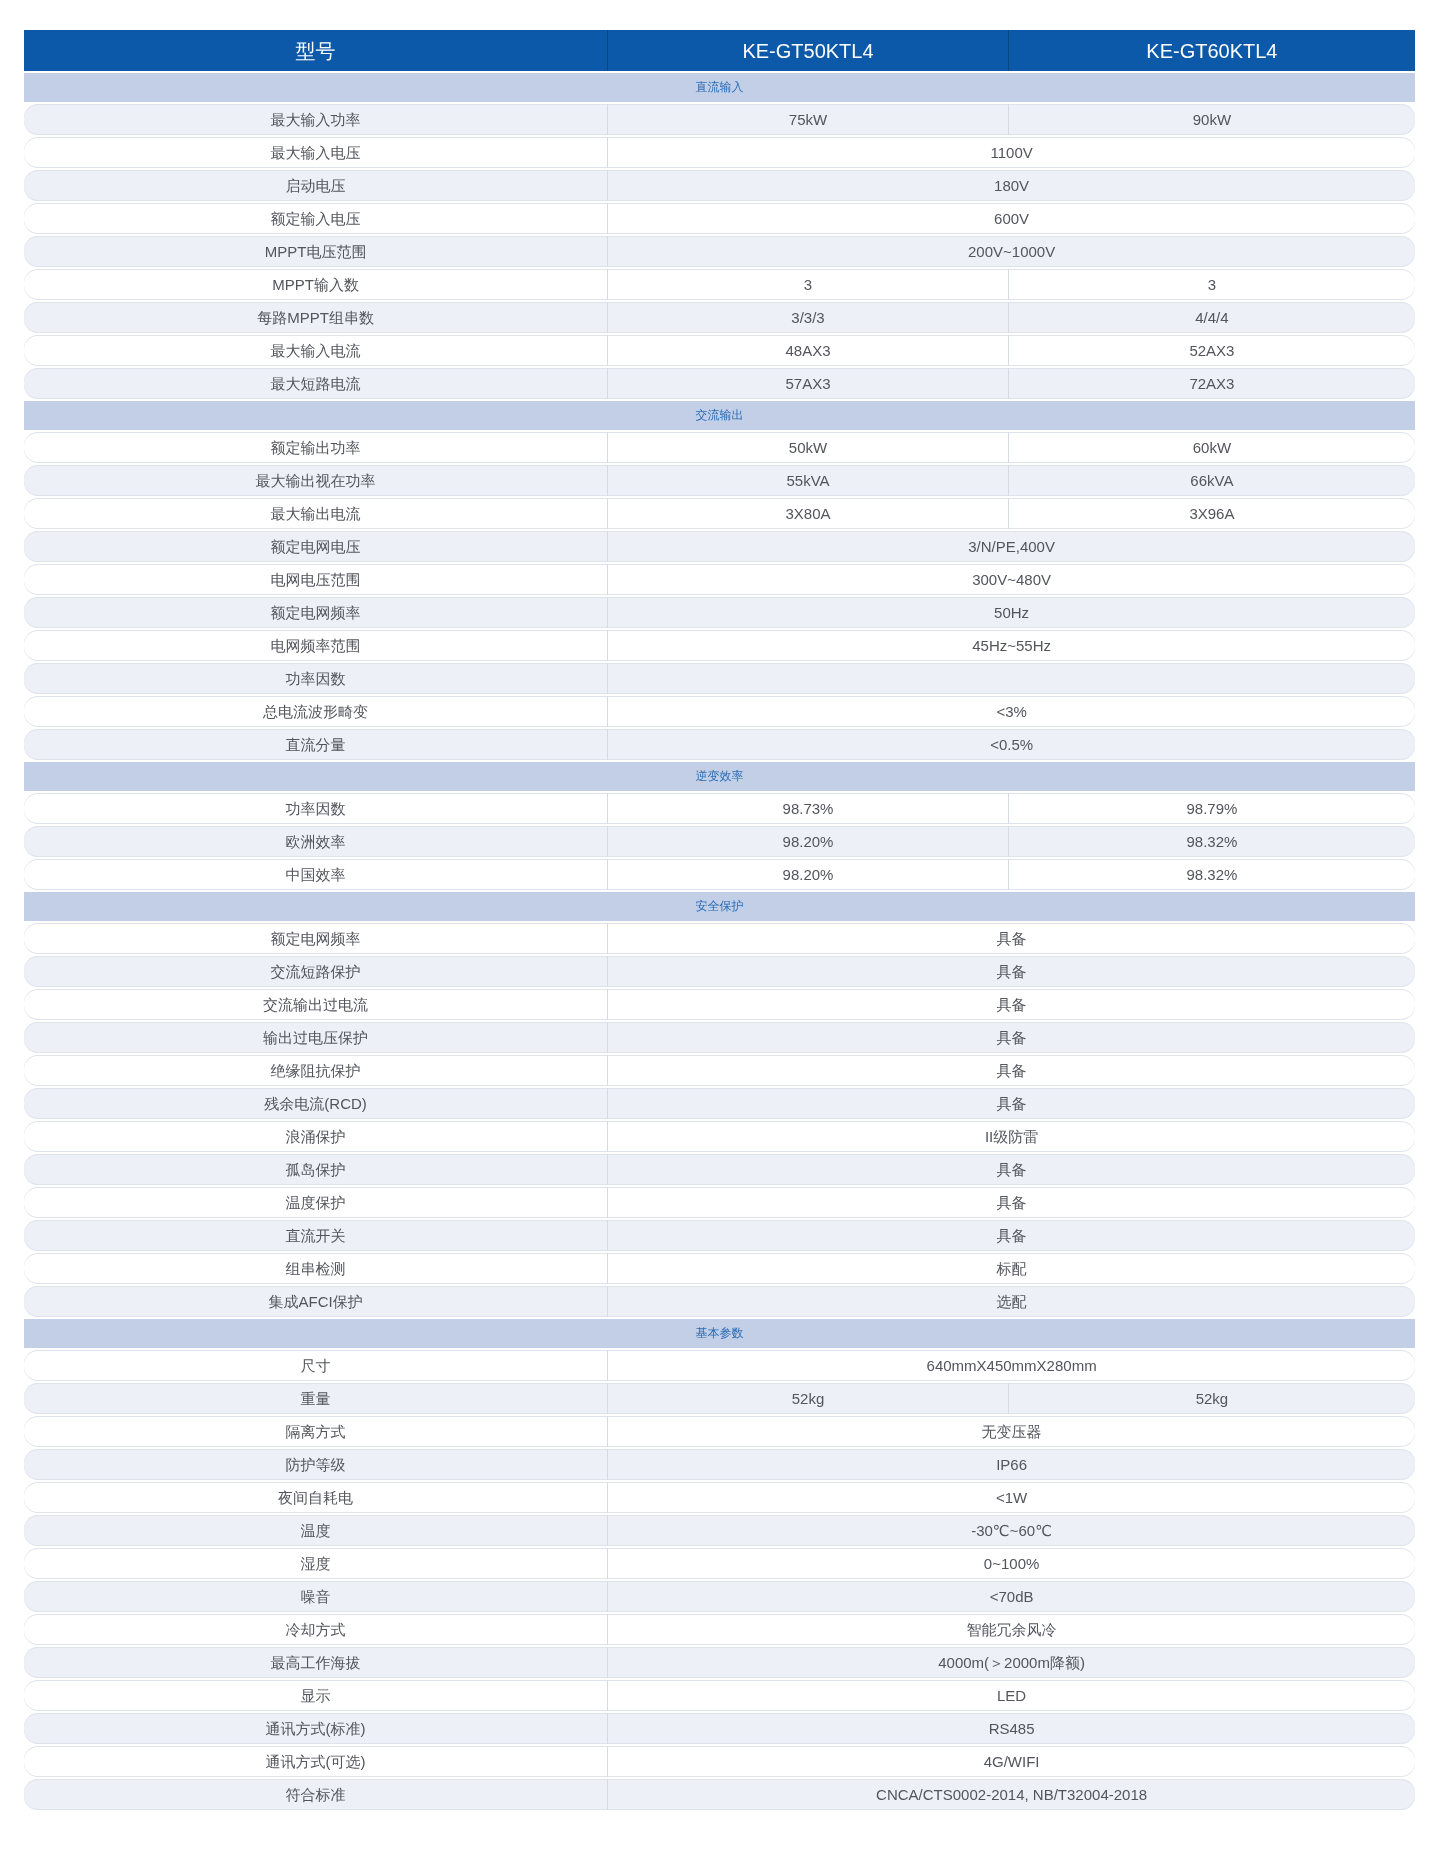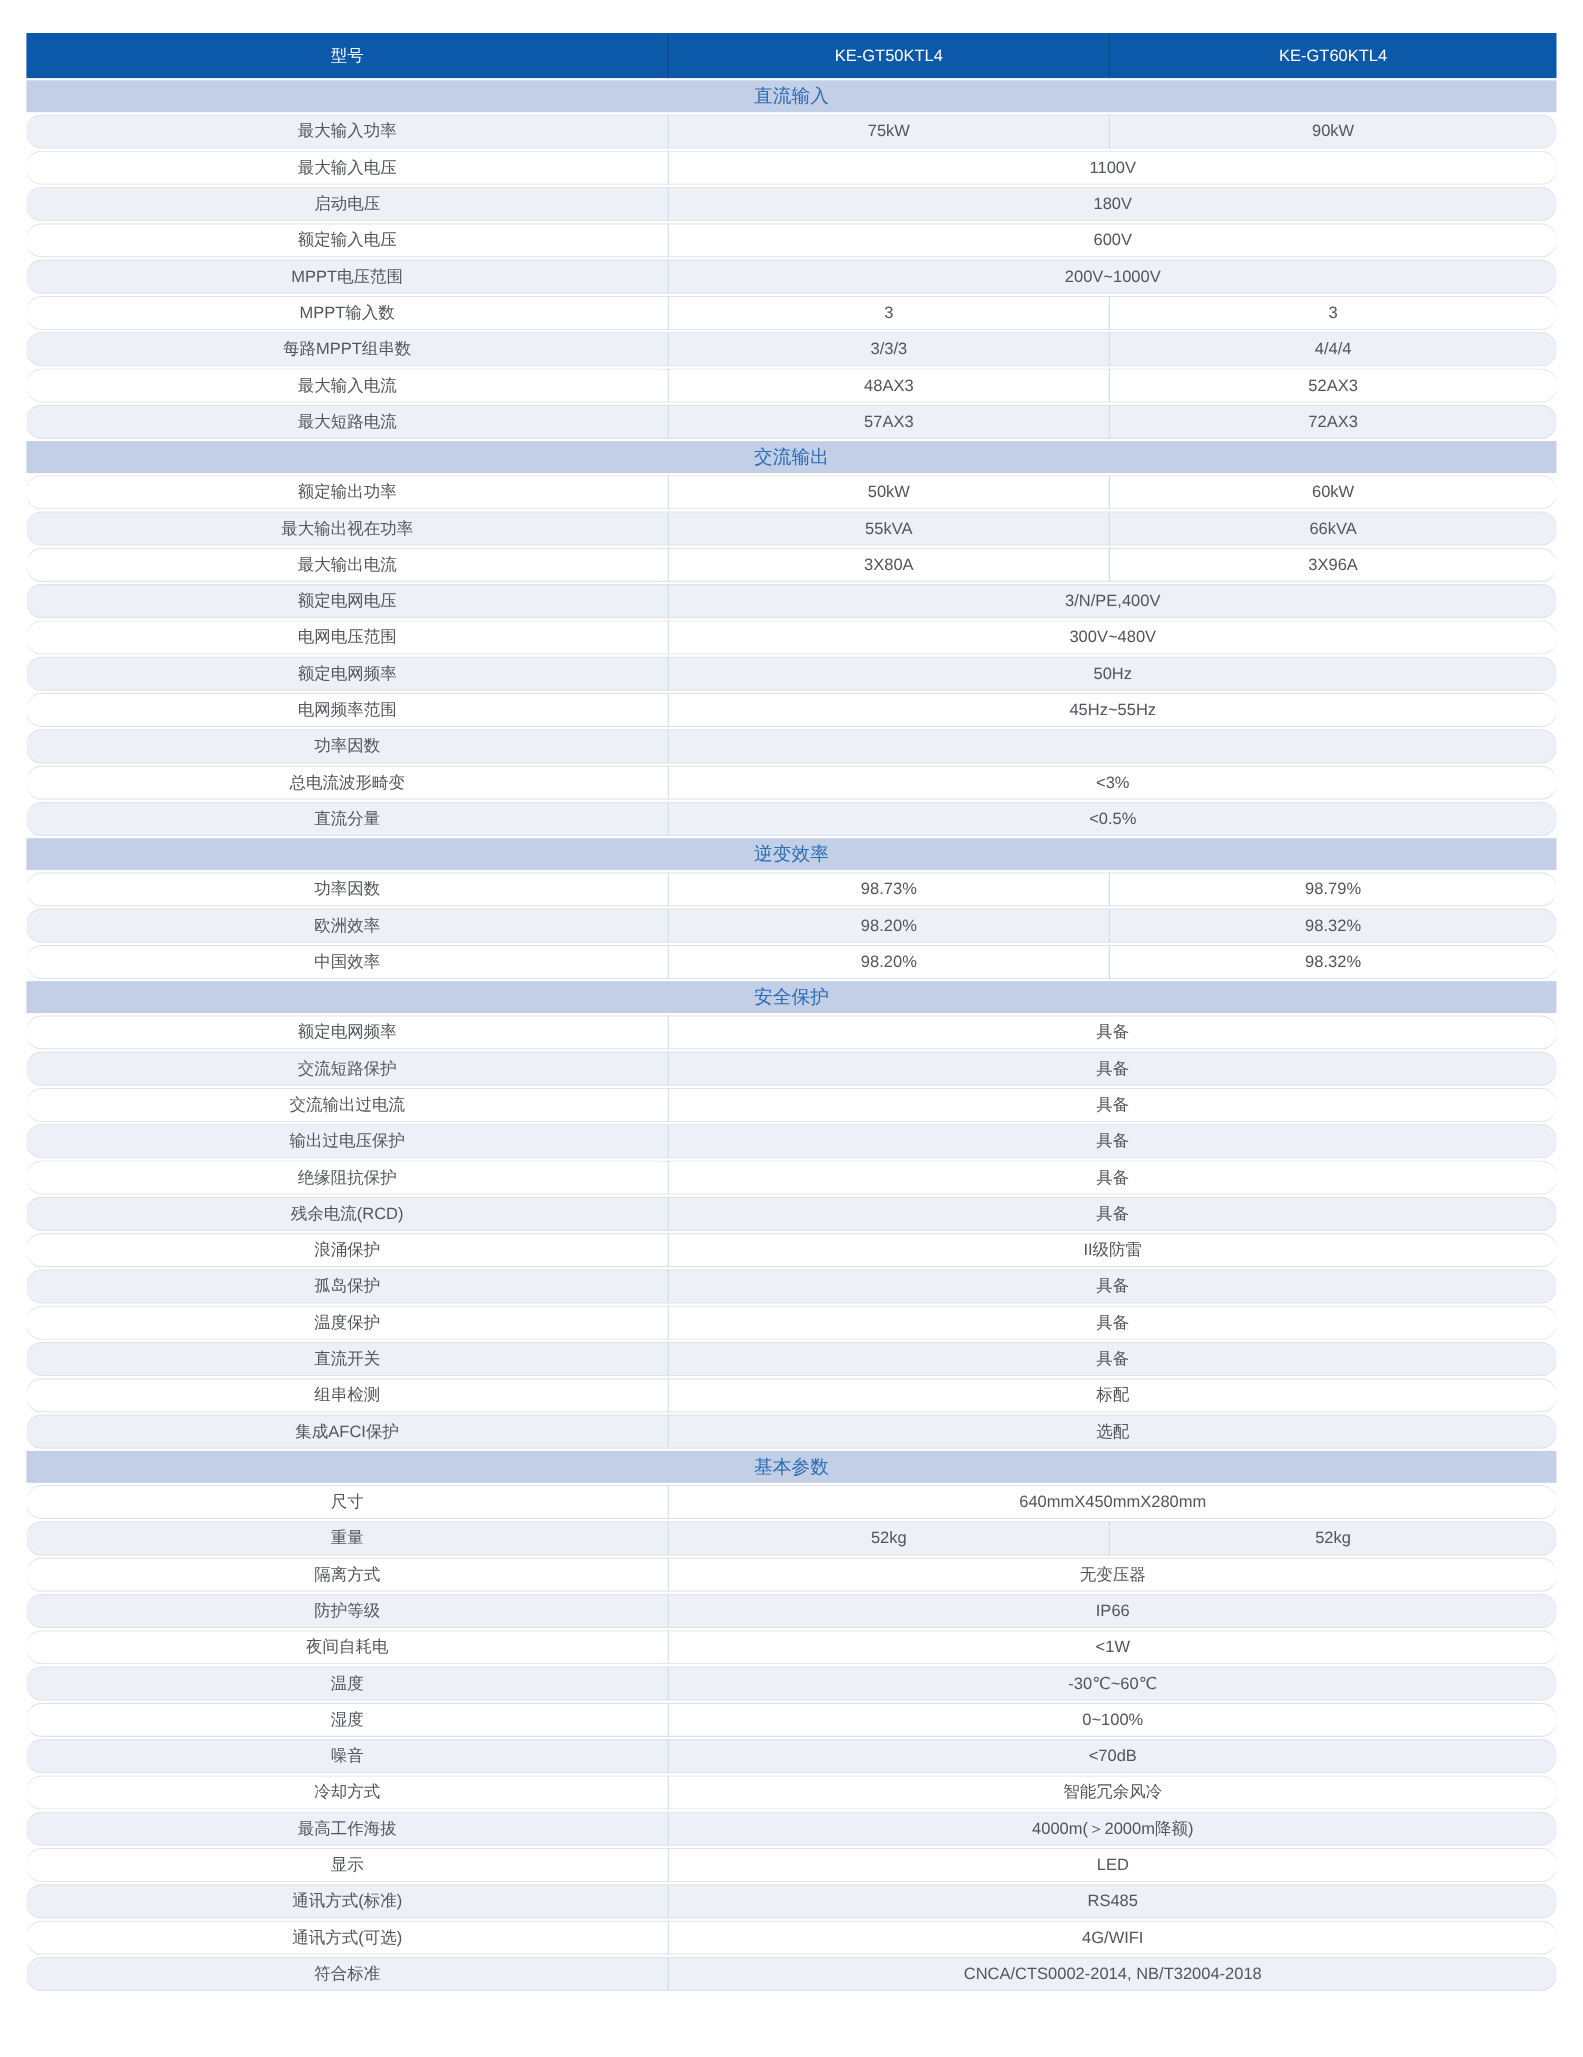--- a/index.html
+++ b/index.html
@@ -30,28 +30,28 @@
   .cell {
     display: flex; align-items: center; justify-content: center;
     font-size: 15px; line-height: 1; white-space: nowrap;
   }
   .c1 { width: 42%; }
   .c2 { width: 28.8%; }
   .c3 { width: 29.2%; }
   .cmerged { width: 58%; }
   
   .head { height: 41px; background: var(--header-bg); color: var(--header-text); }
-  .head .cell { font-size: 15px; }
+  .head .cell { font-size: 20px; }
   .head .c1, .head .c2 { border-right: 1px solid var(--header-divider); }
   
   .section-band {
     height: 29px; background: var(--section-bg);
     align-items: center; justify-content: center;
   }
-  .section-title { font-size: 17px; color: var(--section-text); }
+  .section-title { font-size: 12px; color: var(--section-text); }
   
   .data-row {
     height: 31px; background: var(--row-plain);
     box-shadow: inset 0 1px 0 var(--row-border), inset 0 -1px 0 var(--row-border);
     border-radius: 14px;
   }
   .data-row.shaded { background: var(--row-shaded); }
   .data-row .c1 { border-right: 1px solid var(--cell-divider); }
   .data-row .c2.split { border-right: 1px solid var(--cell-divider); }
 </style>

